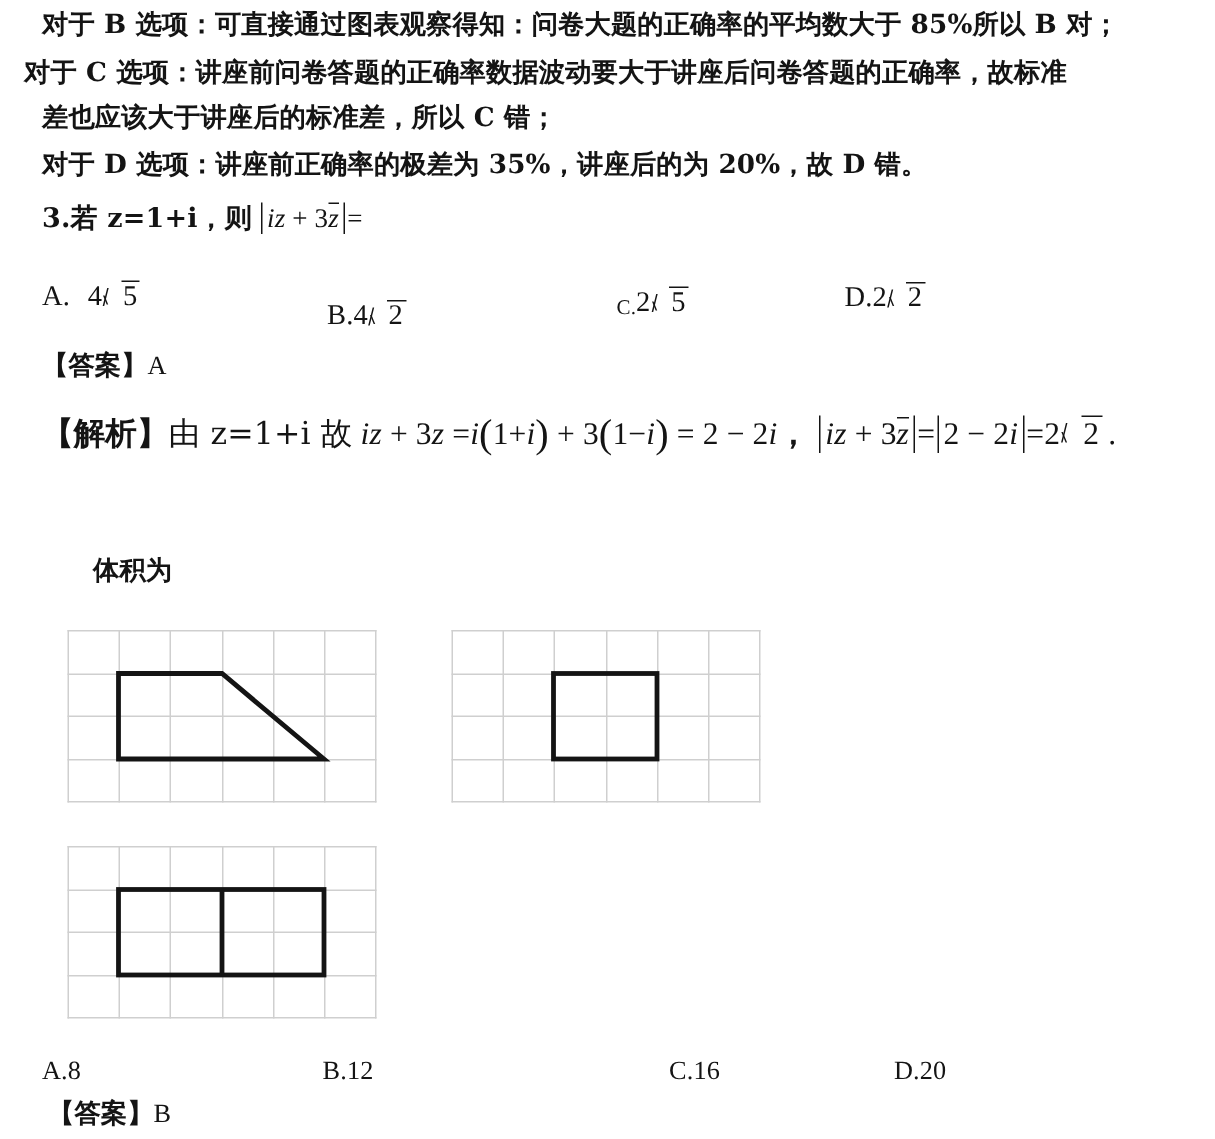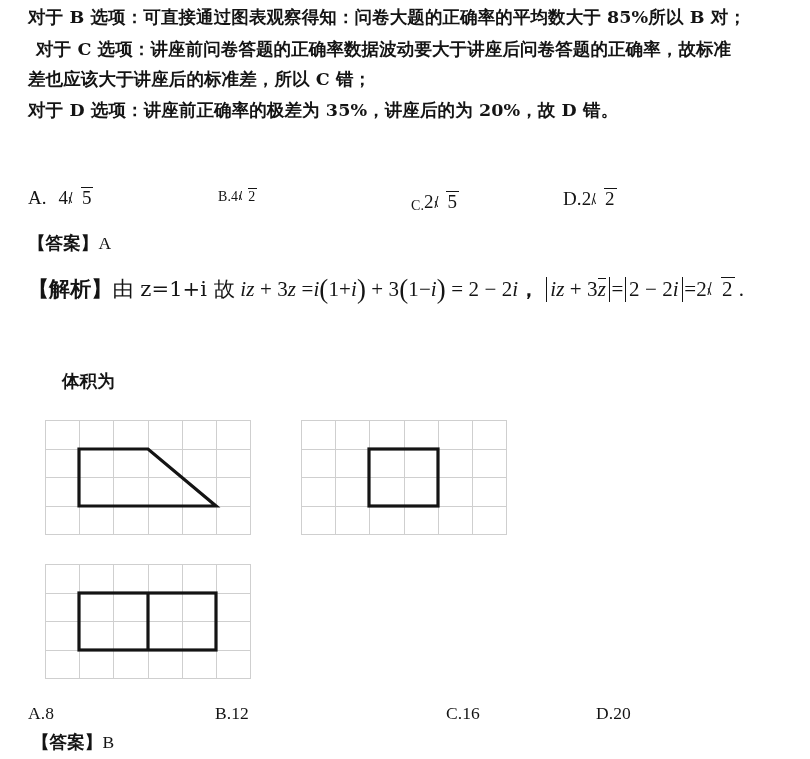--- a/index.html
+++ b/index.html
@@ -109,31 +109,35 @@
   .shape { position: absolute; left: 0; top: 0; overflow: visible; }
 
   .opt-row { position: absolute; width: 810px; height: 30px; }
 </style>
 </head>
 <body>
 
 <div class="page">
 
   <div class="ln cn" style="left:28px; top:8px;">对于 B 选项：可直接通过图表观察得知：问卷大题的正确率的平均数大于 85%所以 B 对；</div>
-  <div class="ln cn" style="left:36px; top:40px;">对于 C 选项：讲座前问卷答题的正确率数据波动要大于讲座后问卷答题的正确率，故标准</div>
+  <div class="ln cn" style="left:16px; top:40px;">对于 C 选项：讲座前问卷答题的正确率数据波动要大于讲座后问卷答题的正确率，故标准</div>
   <div class="ln cn" style="left:28px; top:70px;">差也应该大于讲座后的标准差，所以 C 错；</div>
   <div class="ln cn" style="left:28px; top:101px;">对于 D 选项：讲座前正确率的极差为 35%，讲座后的为 20%，故 D 错。</div>
 
+  <div class="ln" style="left:28px; top:135px; font-size:18px;">
+    <span class="cn">3.</span><span class="cn">若 z=1+i，则</span>
+    <span class="abs"><span class="mi">iz</span><span class="up"> + 3</span><span class="conj mi">z</span></span><span class="up">=</span>
+  </div>
 
   <div class="opt-row" style="top:186px;">
     <div class="ln" style="left:28px; top:0; font-size:19px;text-align:right;">
       <span>A.</span>
       <span style="display:inline-block;width:7px;"></span><span class="up">4</span><span class="sqrt"><span class="rad">5</span></span>
     </div>
-    <div class="ln" style="left:218px; top:1px; font-size:14px;">
+    <div class="ln" style="left:218px; top:13px; font-size:19px;">
       <span>B.</span><span class="up">4</span><span class="sqrt"><span class="rad">2</span></span>
     </div>
     <div class="ln" style="left:411px; top:4px; font-size:19px;">
       <span style="font-size:14px; vertical-align:-2px;">C.</span><span class="up">2</span><span class="sqrt"><span class="rad">5</span></span>
     </div>
     <div class="ln" style="left:563px; top:1px; font-size:19px;">
       <span>D.</span><span class="up">2</span><span class="sqrt"><span class="rad">2</span></span>
     </div>
   </div>
 

